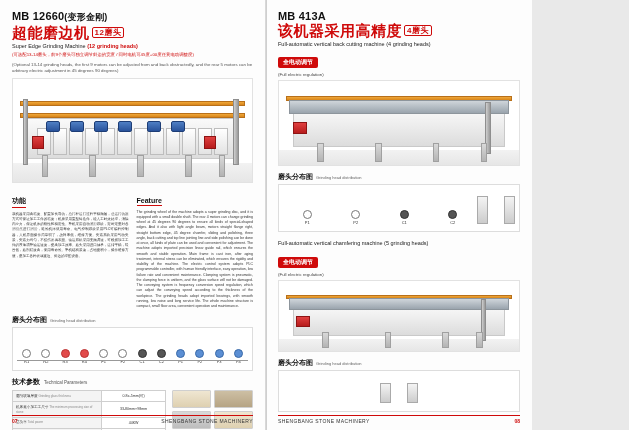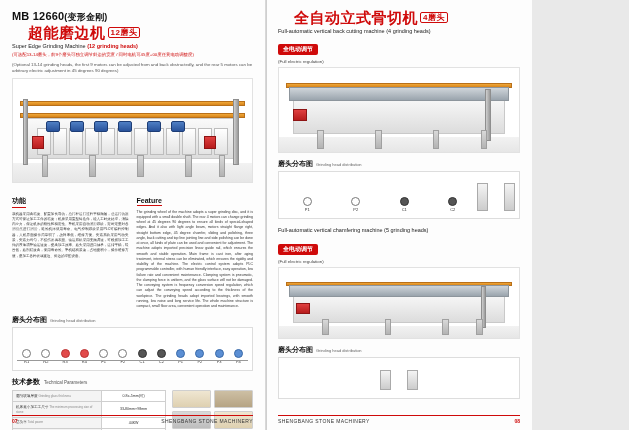--- a/index.html
+++ b/index.html
@@ -29,21 +29,21 @@
   }
 
   
   .model-code{
     font-size:11px;font-weight:bold;color:#111;letter-spacing:.2px;
     margin:0 0 1px 0;
   }
   .model-code .paren{font-size:9px;font-weight:bold;}
   .title-cn{
     font-size:15px;font-weight:bold;color:#cf0a0a;letter-spacing:.5px;
-    margin:0 0 1px 16px;line-height:1.1;
+    margin:0 0 1px 0;line-height:1.1;
   }
   .title-cn .sub{
     font-size:8px;color:#cf0a0a;font-weight:bold;
     border:1px solid #cf0a0a;padding:0 2px;border-radius:2px;vertical-align:3px;
     margin-left:2px;
   }
   .title-en{
     font-size:5.5px;color:#222;margin:0 0 3px 0;line-height:1.25;
   }
   .title-en .hl{color:#cf0a0a;font-weight:bold;}
@@ -355,22 +355,23 @@
 
     <div class="footer">
       <span class="pg">07</span>
       <span class="brand">SHENGBANG STONE MACHINERY</span>
     </div>
   </div>
 
   <div class="leaf right">
 
     
+    <div class="model-code">MB 413A</div>
     <div class="title-cn">
-      <span>全自动立式骨切机</span><span class="sub">4磨头</span>
+      <span>该机器采用高精度</span><span class="sub">4磨头</span>
     </div>
     <div class="title-en">Full-automatic vertical back cutting machine (4 grinding heads)</div>
     <div class="chip">全电动调节</div>
     <div class="chip-sub">(Full electric regulation)</div>
 
     <div class="photo" style="height:86px;">
       <div class="floor"></div>
       <div class="rail" style="top:18%;"></div>
       <div class="machine-body" style="top:30%;bottom:22%;"></div>
       <div class="machine-top" style="top:22%;"></div>

